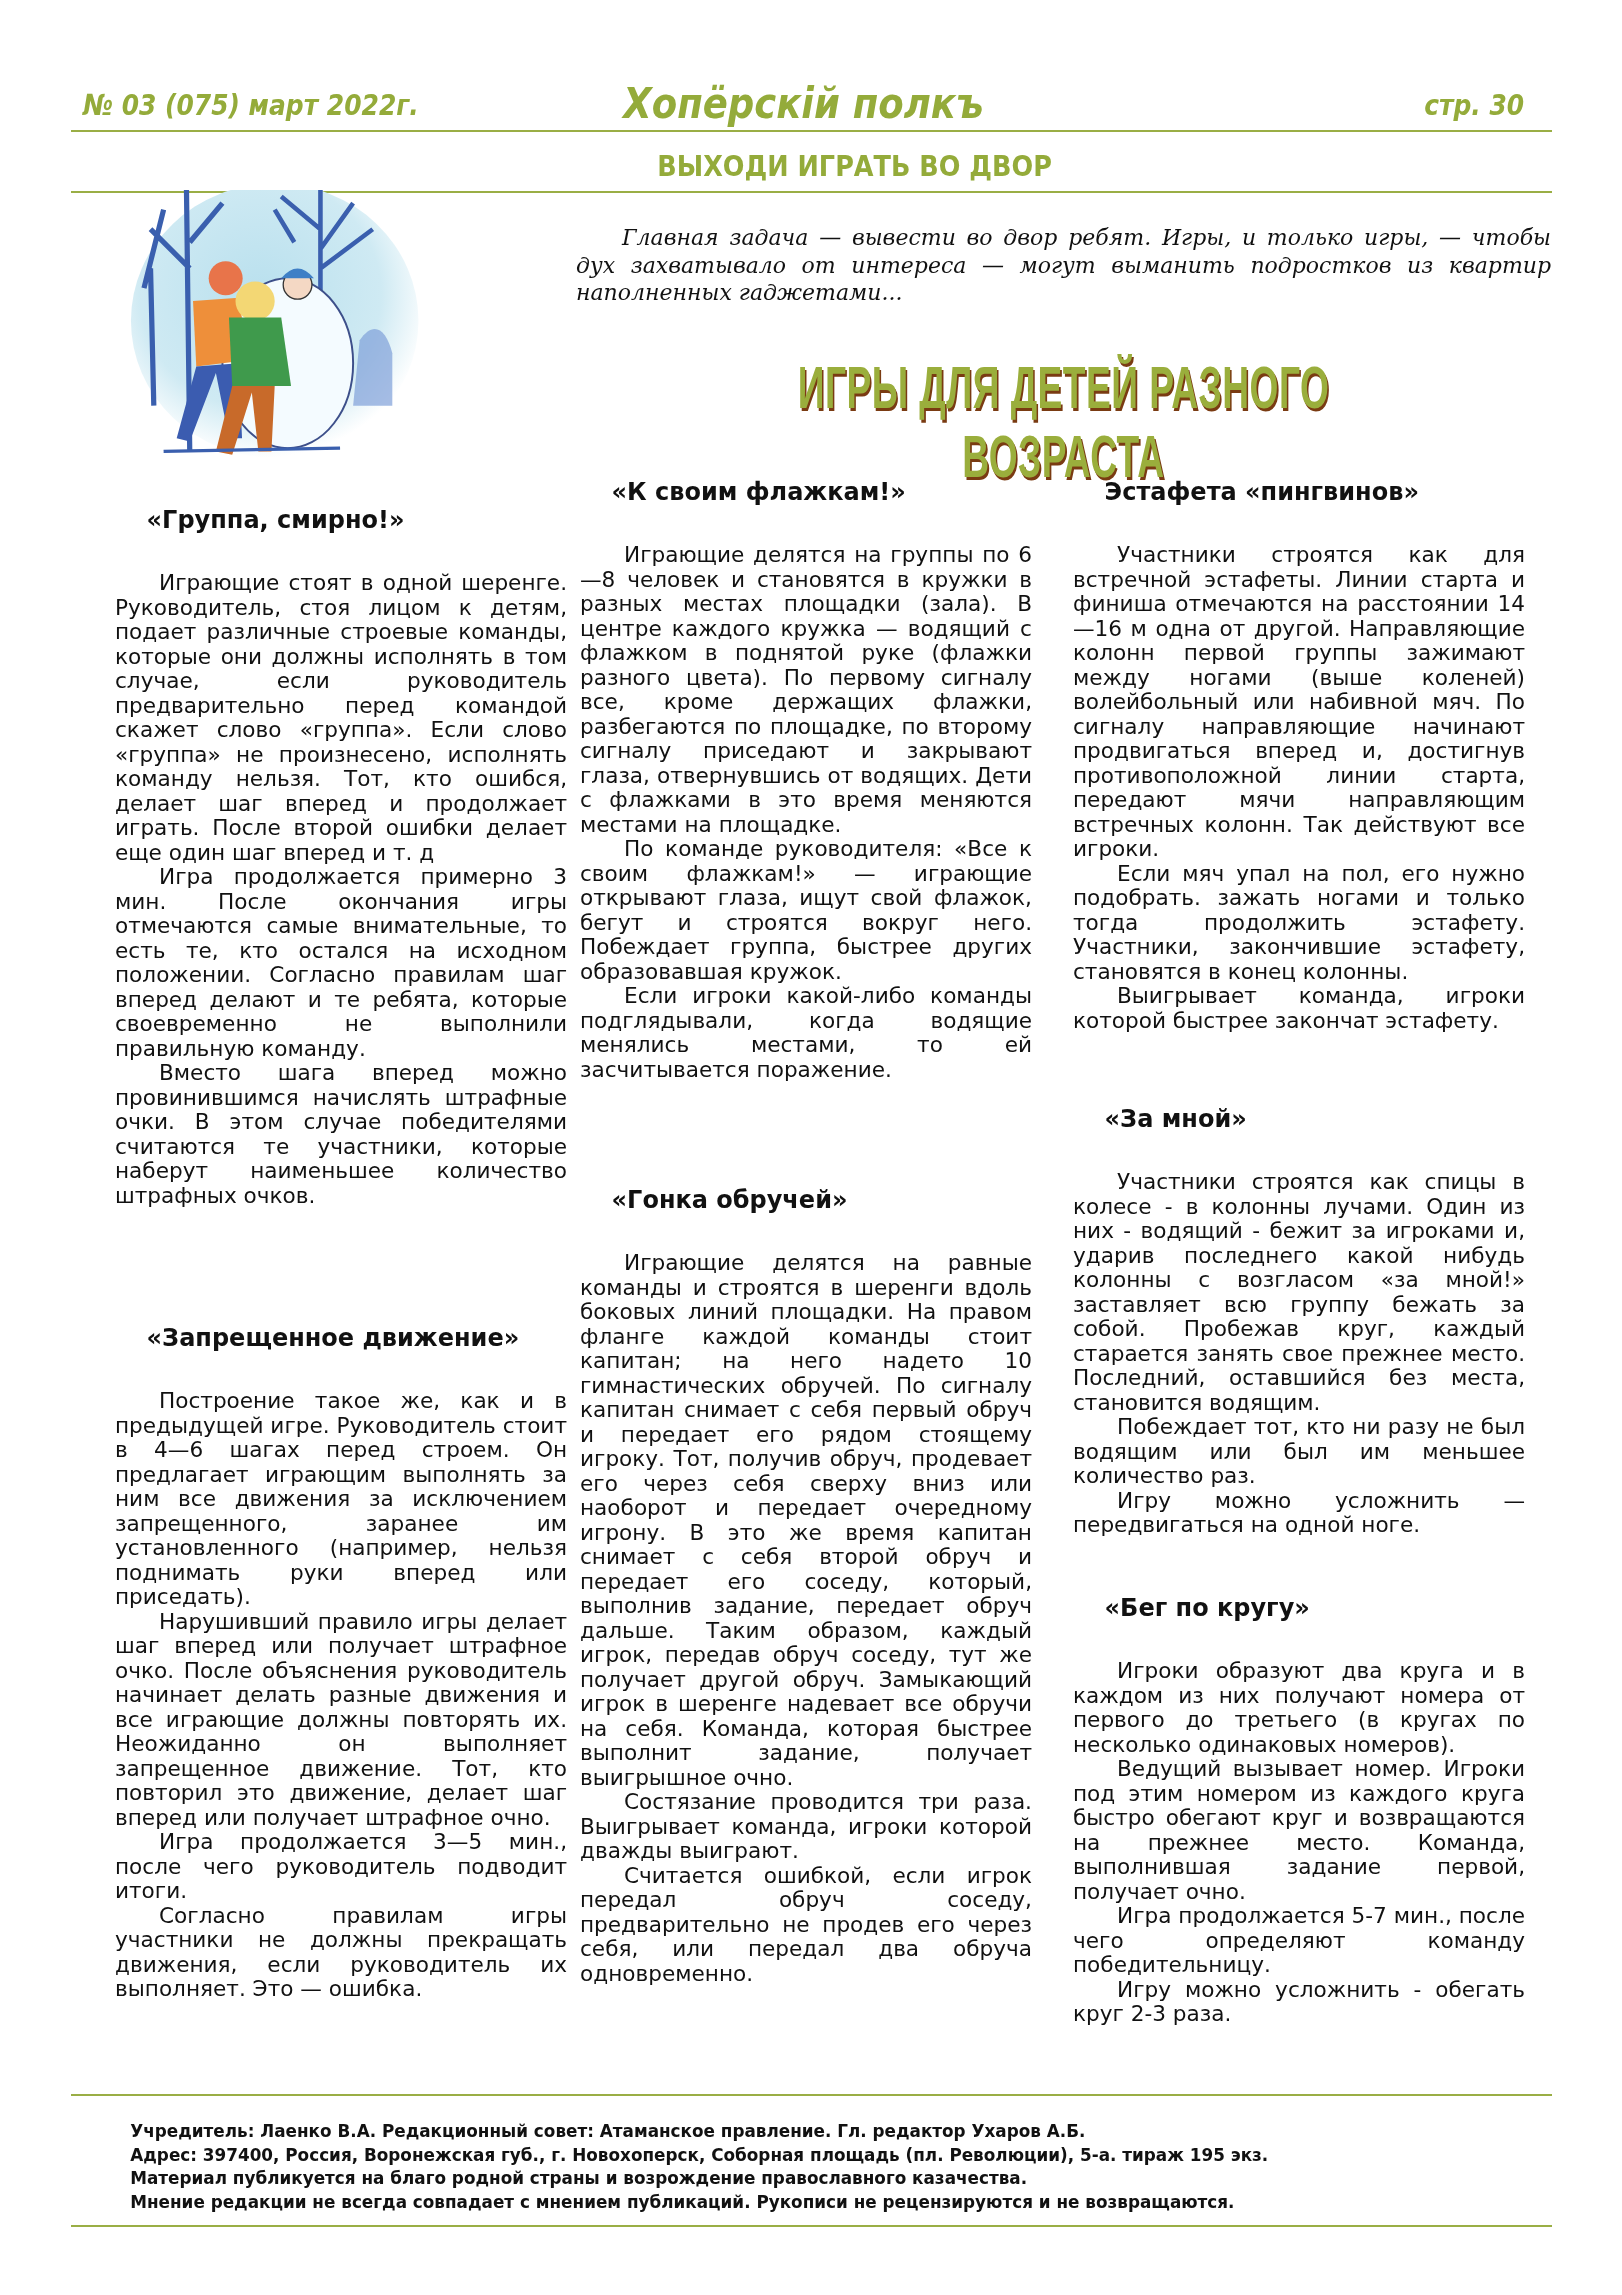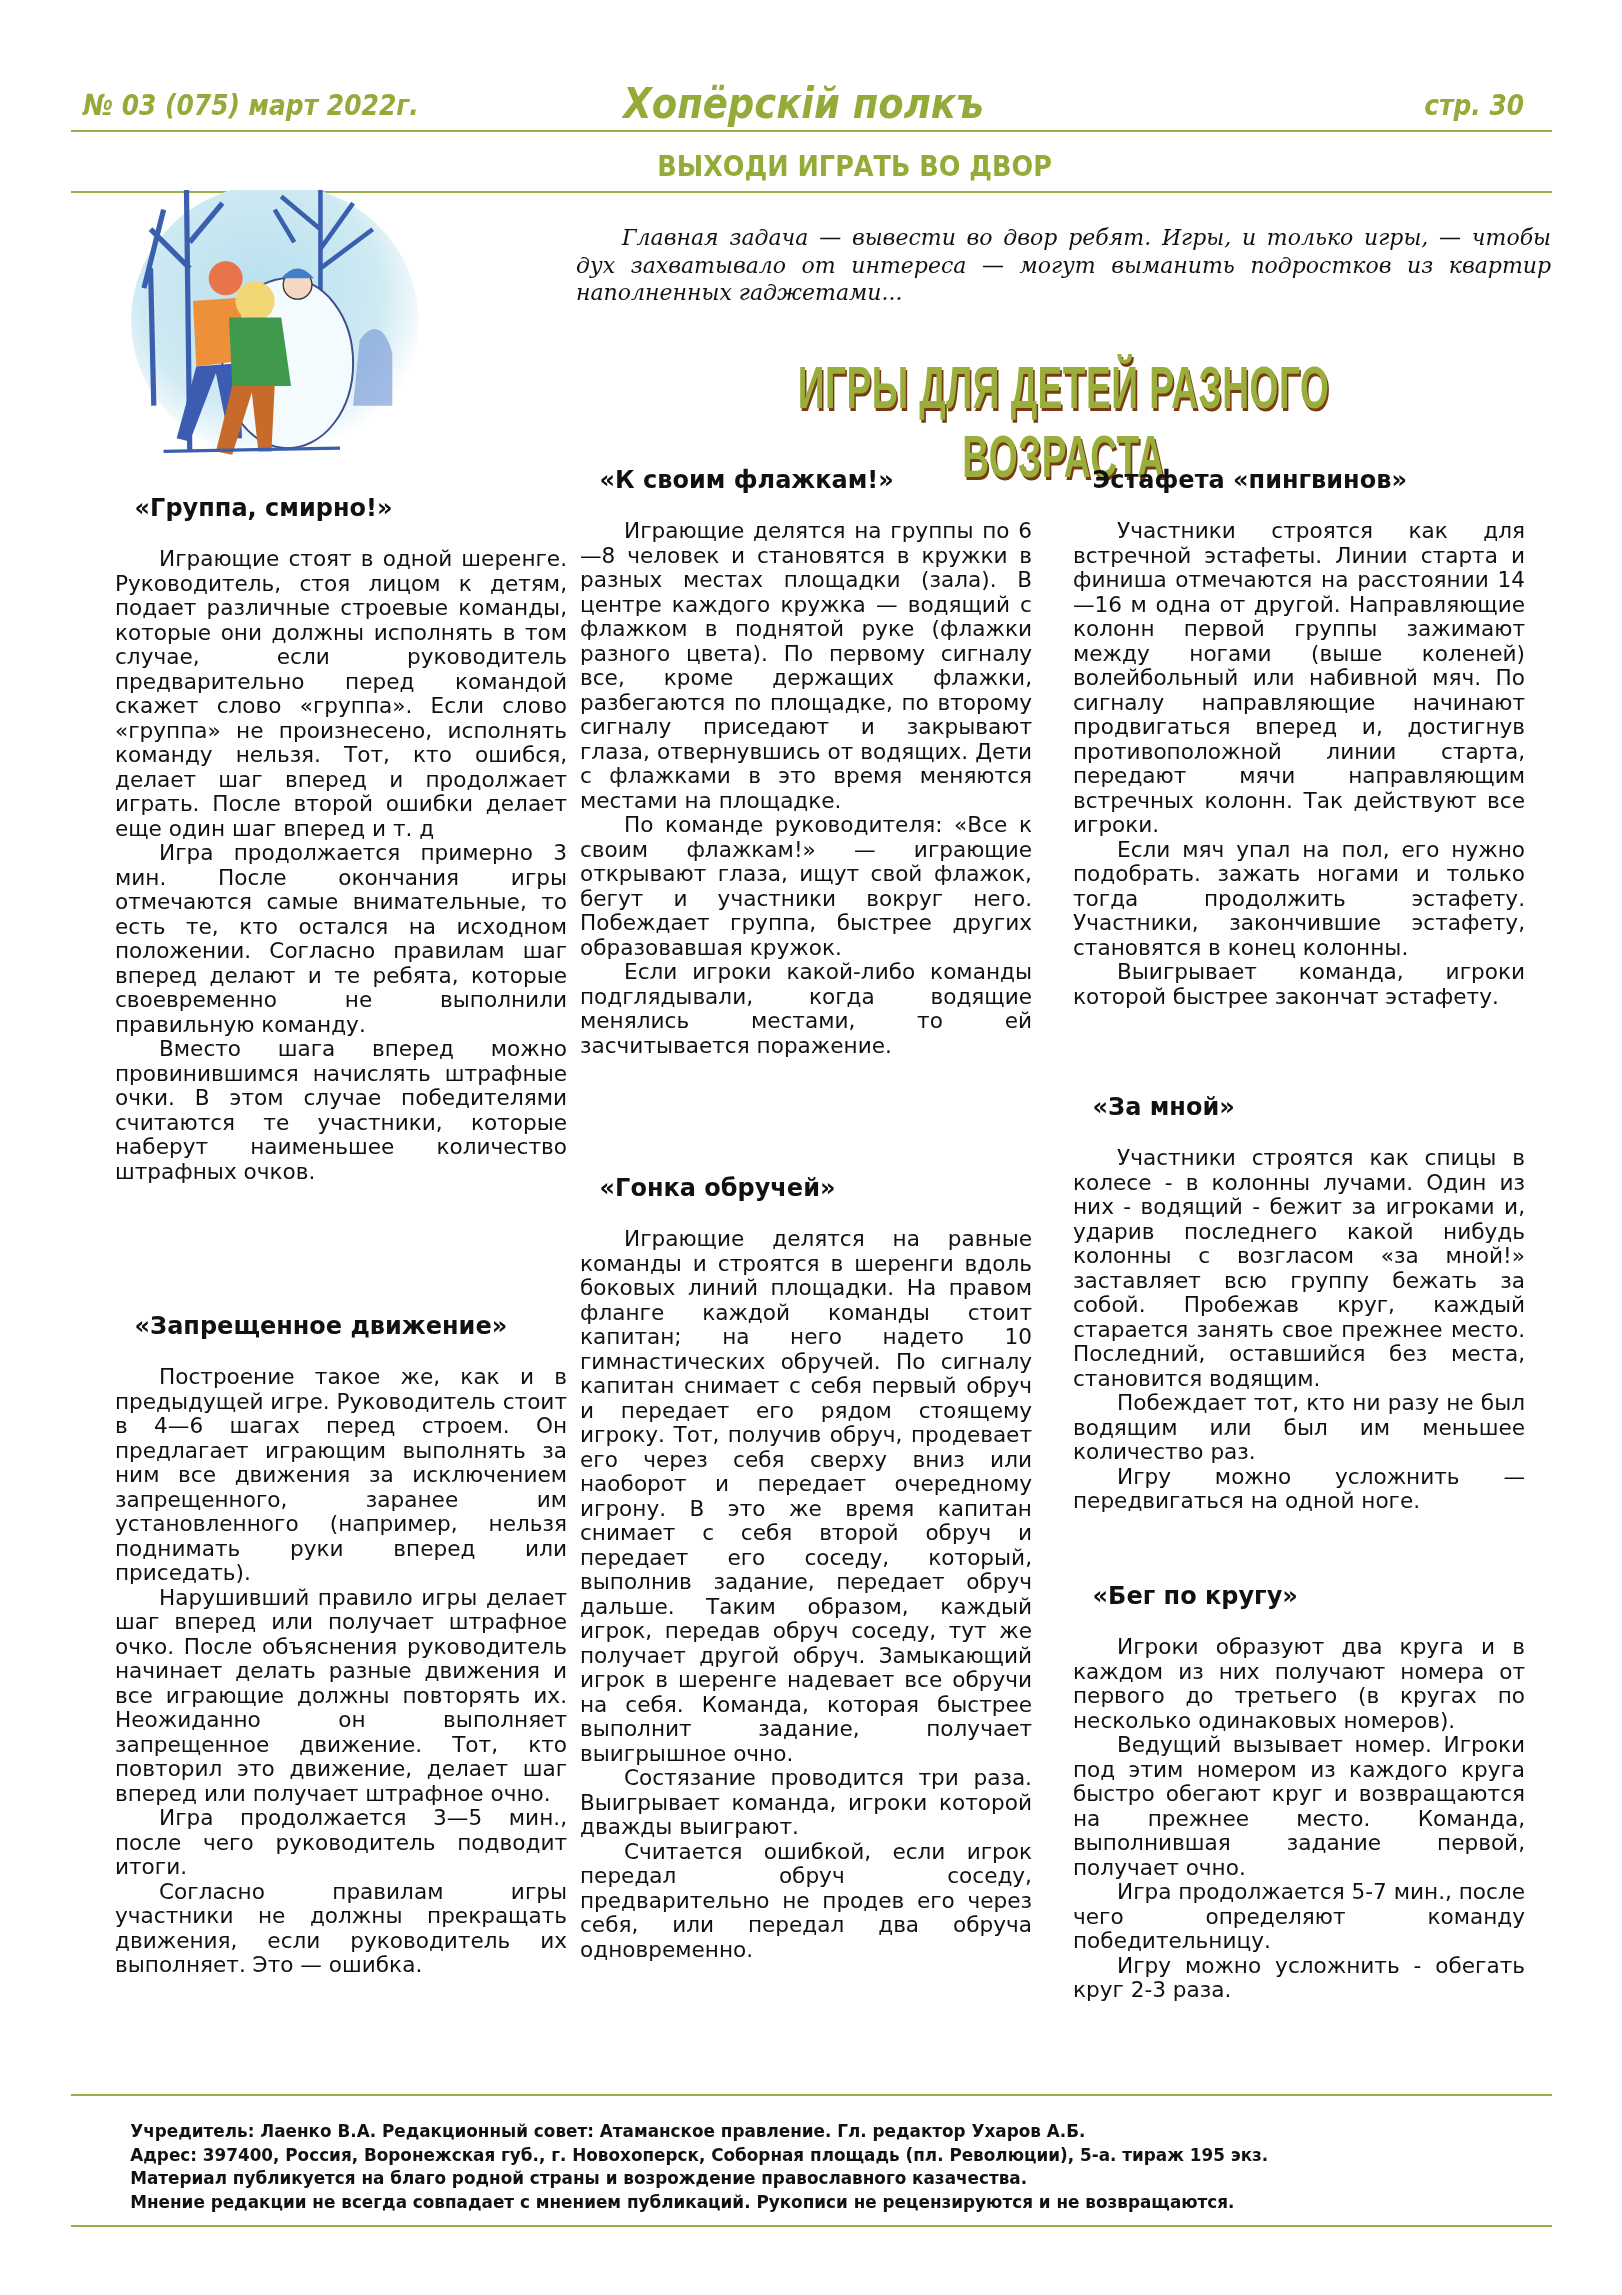--- a/index.html
+++ b/index.html
@@ -21,21 +21,21 @@
 
   .lede { position: absolute; left: 576px; top: 224px; width: 975px;
           font-family: "DejaVu Serif", serif; font-style: italic; font-weight: normal; font-size: 22px;
           line-height: 27.5px; text-align: justify; text-indent: 46px; color: #111; }
 
   .big-head { position: absolute; left: 576px; top: 353px; width: 975px; text-align: center;
               font-family: "Liberation Sans", sans-serif; font-weight: bold; font-size: 60px; letter-spacing: 0.7px;
               color: #9aae3c; text-shadow: 2.6px 3.3px 0 #7a3b12; transform: scaleX(0.62); transform-origin: center; }
 
   .col { position: absolute; top: 0; width: 452px; font-size: 21.6px; line-height: 24.5px; }
-  .col h3 { margin: 0; font-size: 24px; font-weight: bold; line-height: 29px; padding-left: 19.6px; }
+  .col h3 { margin: 12px; font-size: 24px; font-weight: bold; line-height: 29px; padding-left: 19.6px; }
   .col p { margin: 0; text-align: justify; text-indent: 44px; }
   .col1 { left: 115px; }
   .col2 { left: 580px; }
   .col3 { left: 1073px; }
   .block { position: absolute; width: 452px; }
 
   .footer { position: absolute; left: 71px; width: 1481px; top: 2119px; text-align: left;
             font-weight: bold; font-size: 18.3px; line-height: 23.6px; color: #111; }
   .footer div { transform: scaleX(0.92); }
 </style>
@@ -102,21 +102,21 @@
     <p>Игра продолжается 3—5 мин., после чего руководитель подводит итоги.</p>
     <p>Согласно правилам игры участники не должны прекращать движения, если руководитель их выполняет. Это — ошибка.</p>
   </div>
 </div>
 
 <div class="col col2" style="top:466px;">
   <div class="block" style="top:0;">
     <h3>«К своим флажкам!»</h3>
     <div style="height:24px"></div>
     <p>Играющие делятся на группы по 6—8 человек и становятся в кружки в разных местах площадки (зала). В центре каждого кружка — водящий с флажком в поднятой руке (флажки разного цвета). По первому сигналу все, кроме держащих флажки, разбегаются по площадке, по второму сигналу приседают и закрывают глаза, отвернувшись от водящих. Дети с флажками в это время меняются местами на площадке.</p>
-    <p>По команде руководителя: «Все к своим флажкам!» — играющие открывают глаза, ищут свой флажок, бегут и участники вокруг него. Побеждает группа, быстрее других образовавшая кружок.</p>
+    <p>По команде руководителя: «Все к своим флажкам!» — играющие открывают глаза, ищут свой флажок, бегут и строятся вокруг него. Побеждает группа, быстрее других образовавшая кружок.</p>
     <p>Если игроки какой-либо команды подглядывали, когда водящие менялись местами, то ей засчитывается поражение.</p>
   </div>
   <div class="block" style="top:708px;">
     <h3>«Гонка обручей»</h3>
     <div style="height:24px"></div>
     <p>Играющие делятся на равные команды и строятся в шеренги вдоль боковых линий площадки. На правом фланге каждой команды стоит капитан; на него надето 10 гимнастических обручей. По сигналу капитан снимает с себя первый обруч и передает его рядом стоящему игроку. Тот, получив обруч, продевает его через себя сверху вниз или наоборот и передает очередному игрону. В это же время капитан снимает с себя второй обруч и передает его соседу, который, выполнив задание, передает обруч дальше. Таким образом, каждый игрок, передав обруч соседу, тут же получает другой обруч. Замыкающий игрок в шеренге надевает все обручи на себя. Команда, которая быстрее выполнит задание, получает выигрышное очно.</p>
     <p>Состязание проводится три раза. Выигрывает команда, игроки которой дважды выиграют.</p>
     <p>Считается ошибкой, если игрок передал обруч соседу, предварительно не продев его через себя, или передал два обруча одновременно.</p>
   </div>
 </div>

